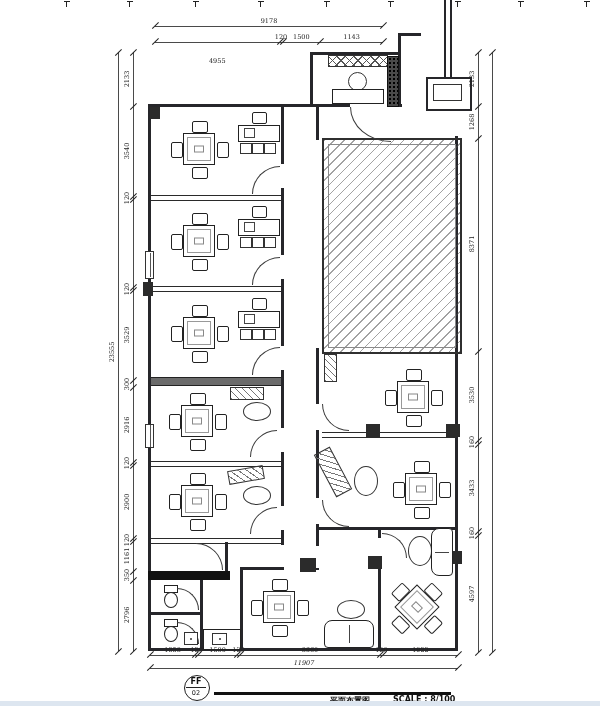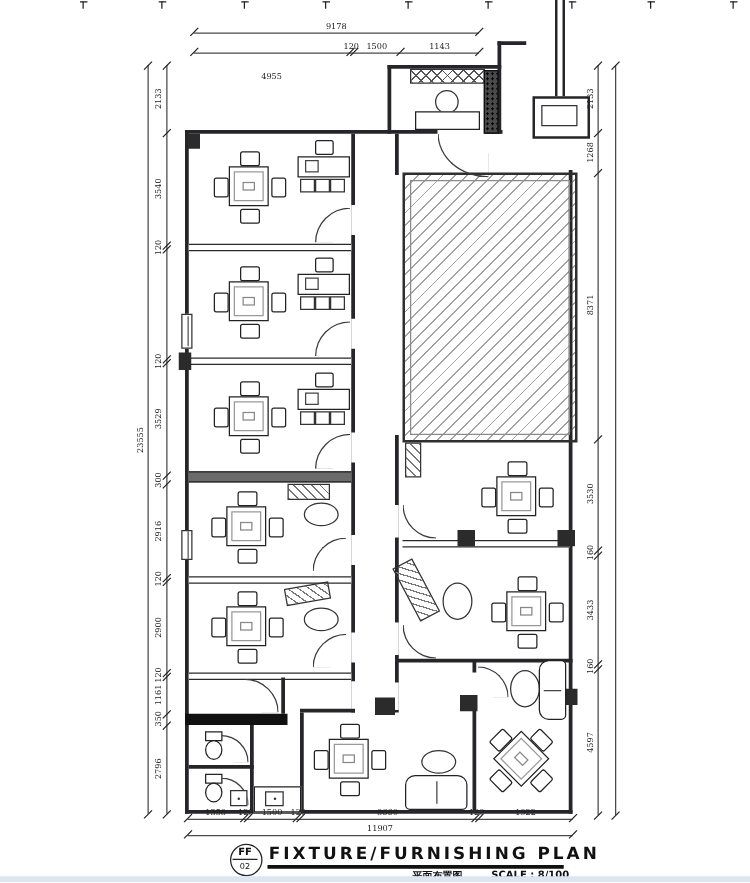--- a/index.html
+++ b/index.html
@@ -377,37 +377,36 @@
       <div class="dlab v" style="left: 472px; top: 533.355px;">160</div>
       <div class="tick" style="left: 474px; top: 535.384px;"></div>
       <div class="dlab v" style="left: 472px; top: 593.692px;">4597</div>
       <div class="tick" style="left: 474px; top: 652px;"></div>
       <div class="dline" style="left: 155px; top: 26px; width: 228px; height: 1px;"></div>
       <div class="tick" style="left: 151px; top: 25px;"></div>
       <div class="dlab h" style="left: 269px; top: 17px;">9178</div>
       <div class="tick" style="left: 379px; top: 25px;"></div>
       <div class="dline" style="left: 150px; top: 668px; width: 308px; height: 1px;"></div>
       <div class="tick" style="left: 146px; top: 667px;"></div>
-      <div class="dlab h" style="left: 304px; top: 659px;">11907</div>
+      <div class="dlab h" style="left: 304px; top: 659px; font-style: italic;">11907</div>
       <div class="tick" style="left: 454px; top: 667px;"></div>
       <div class="dline" style="left: 118px; top: 52px; width: 1px; height: 599px;"></div>
       <div class="tick" style="left: 114px; top: 52px;"></div>
       <div class="dlab v" style="left: 112px; top: 351.5px;">23555</div>
       <div class="tick" style="left: 114px; top: 651px;"></div>
       <div class="dline" style="left: 492px; top: 52px; width: 1px; height: 600px;"></div>
       <div class="tick" style="left: 488px; top: 52px;"></div>
       <div class="tick" style="left: 488px; top: 652px;"></div>
     </div>
 
 
   <div class="tb-circle">
       <div class="mid"></div>
     </div>
   <div class="tb-ff">FF</div>
   <div class="tb-01">02</div>
-  <div class="tb-title">FIXTURE/FURNISHING PLAN</div>
   <div class="tb-rule"></div>
   <div class="tb-sub-cn">平面布置图</div>
   <div class="tb-scale">SCALE : 8/100</div>
   <div class="tb-rule2"></div>
   <div class="footstrip"></div>
 
 </div>
 
 </body></html>

